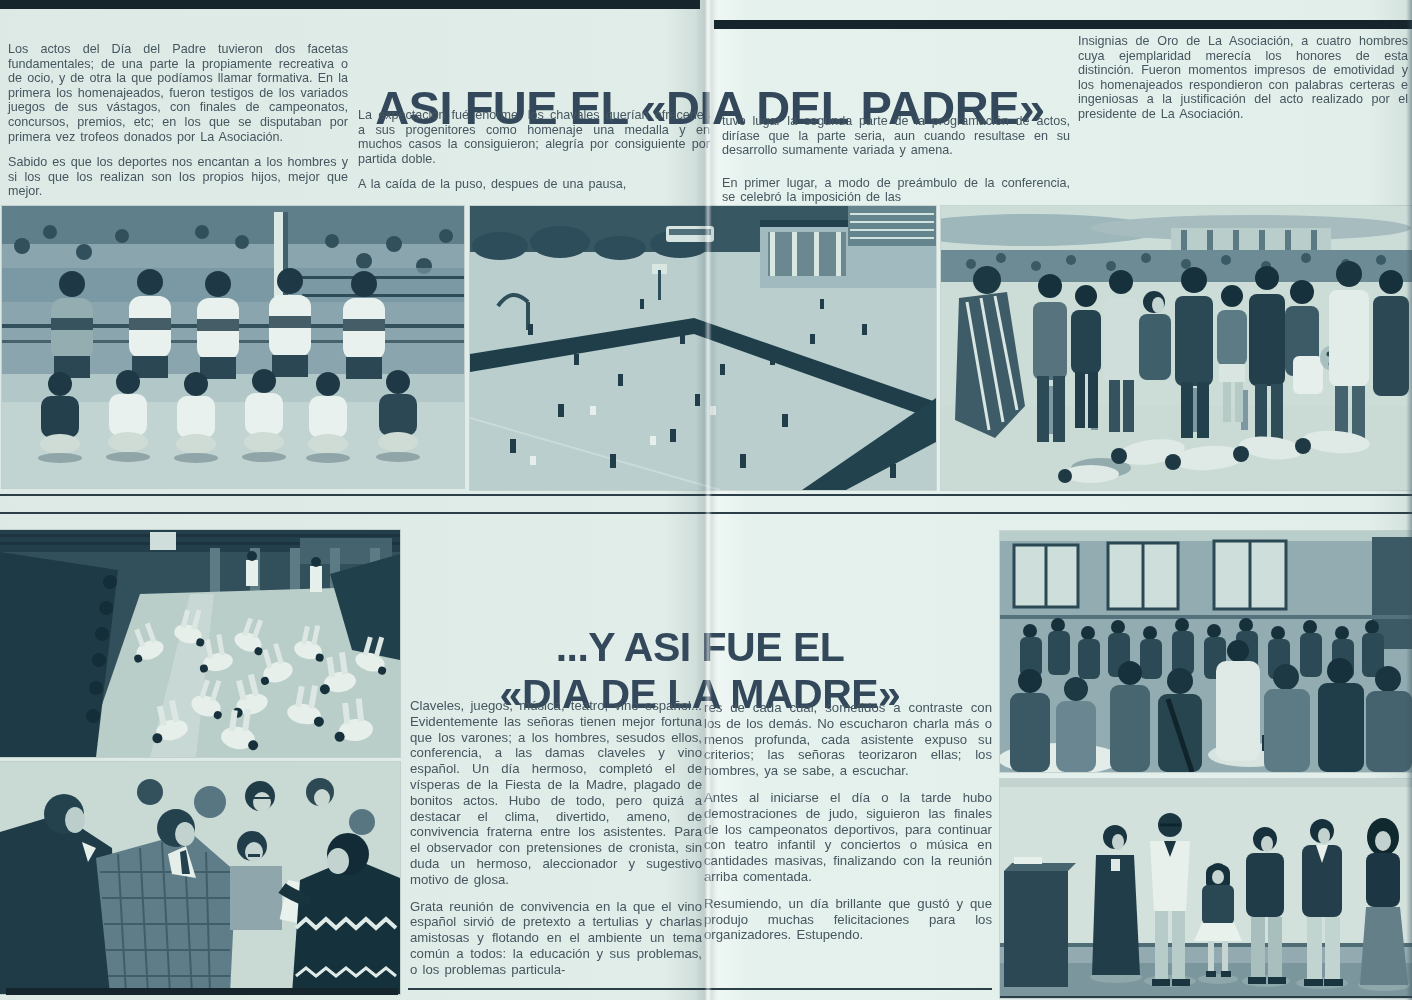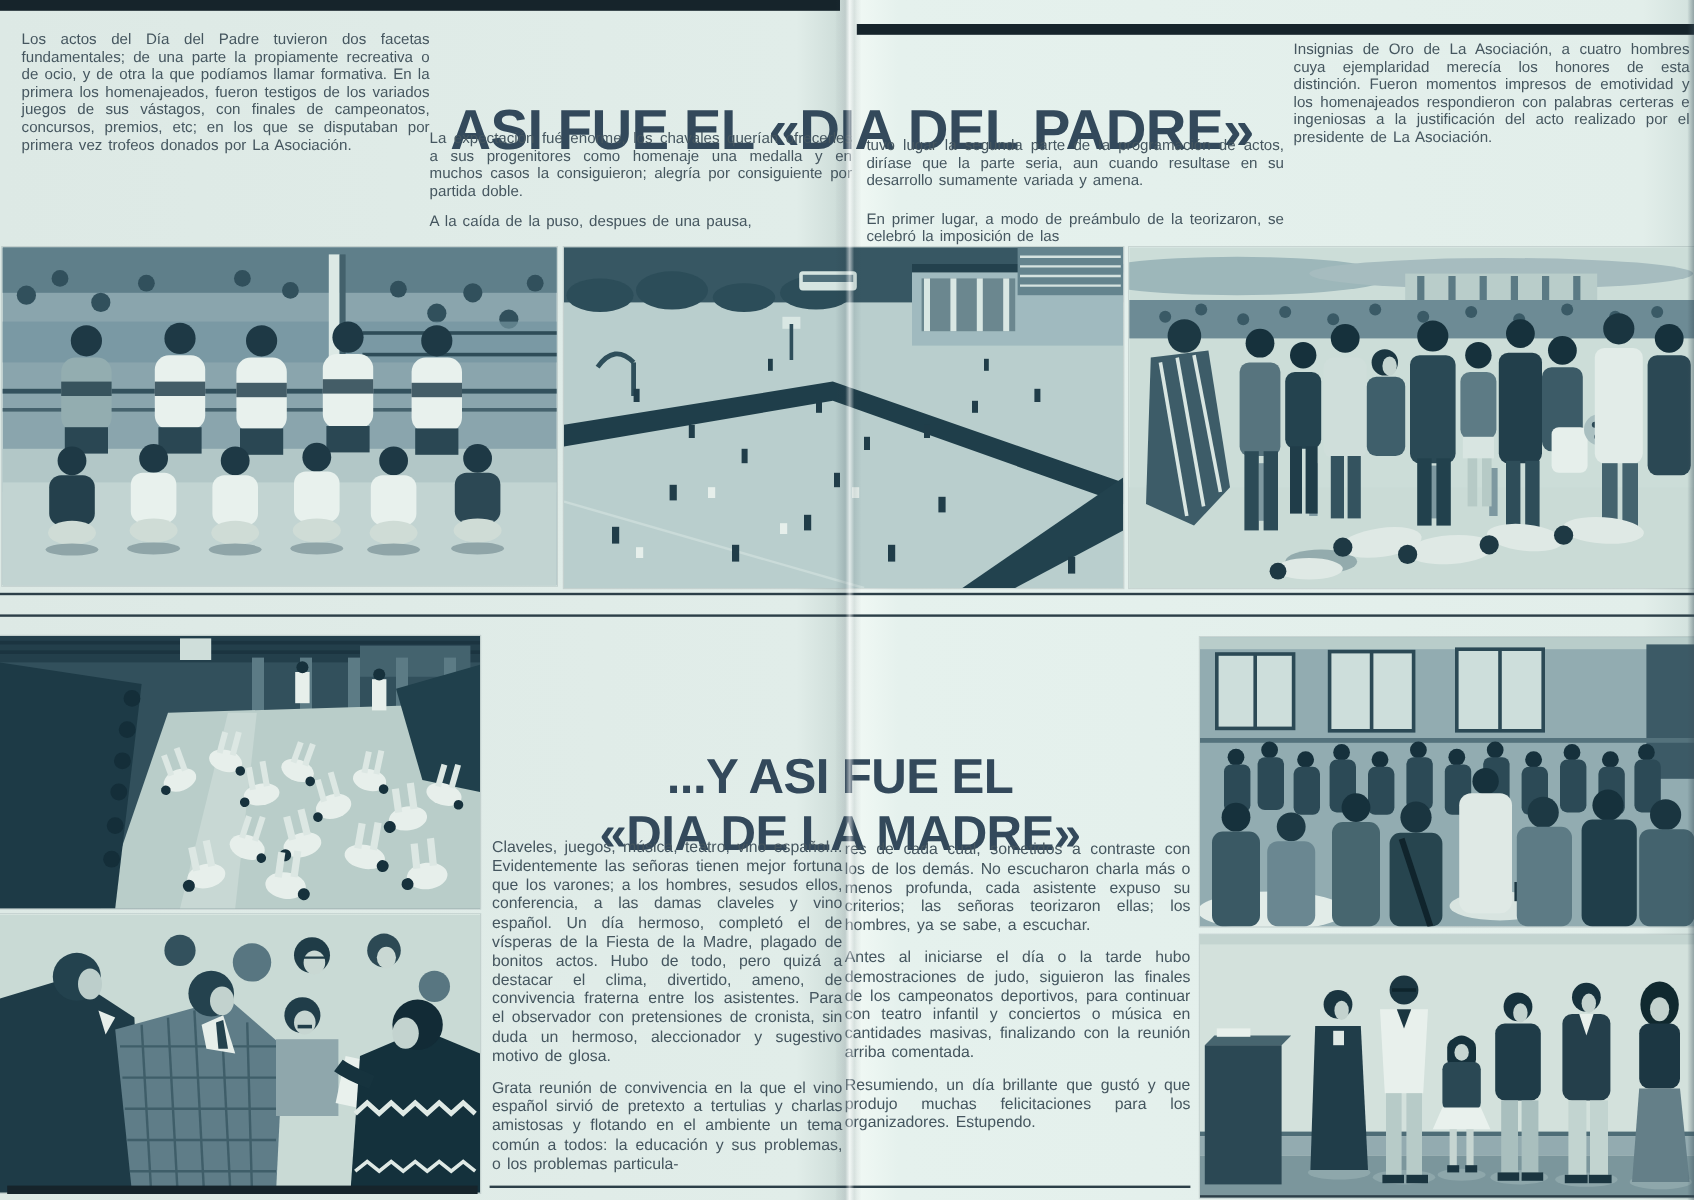--- a/index.html
+++ b/index.html
@@ -27,32 +27,33 @@
 </head>
 <body>
 
 <div class="spread">
 
   <div class="bar" style="left:0;top:0;width:700px;height:9px;"></div>
   <div class="bar" style="left:714px;top:20px;width:698px;height:9px;"></div>
 
   <h1 id="h-padre" class="headline">ASI FUE EL «DIA DEL PADRE»</h1>
 
-  <div class="copy padre-copy" style="left:8px;top:26px;width:340px;margin-left:10px;">
+  <div class="copy padre-copy" style="left:8px;top:42px;width:340px;">
     <p>Los actos del Día del Padre tuvieron dos facetas fundamentales; de una parte la propiamente recreativa o de ocio, y de otra la que podíamos llamar formativa. En la primera los homenajeados, fueron testigos de los variados juegos de sus vástagos, con finales de campeonatos, concursos, premios, etc; en los que se disputaban por primera vez trofeos donados por La Asociación.</p>
+    <p>Sabido es que los deportes nos encantan a los hombres y si los que los realizan son los propios hijos, mejor que mejor.</p>
   </div>
 
   <div class="copy padre-copy" style="left:358px;top:108px;width:352px;">
     <p>La expectación fué enorme, los chavales querían ofrecerles a sus progenitores como homenaje una medalla y en muchos casos la consiguieron; alegría por consiguiente por partida doble.</p>
     <p>A la caída de la puso, despues de una pausa,</p>
   </div>
 
   <div class="copy padre-copy" style="left:722px;top:114px;width:348px;">
     <p style="margin-bottom:18px;">tuvo lugar la segunda parte de la programación de actos, diríase que la parte seria, aun cuando resultase en su desarrollo sumamente variada y amena.</p>
-    <p>En primer lugar, a modo de preámbulo de la teorizaron, se celebró la imposición de las</p>
+    <p>En primer lugar, a modo de preámbulo de la conferencia, se celebró la imposición de las</p>
   </div>
 
   <div class="copy padre-copy" style="left:1078px;top:34px;width:330px;">
     <p>Insignias de Oro de La Asociación, a cuatro hombres cuya ejemplaridad merecía los honores de esta distinción. Fueron momentos impresos de emotividad y los homenajeados respondieron con palabras certeras e ingeniosas a la justificación del acto realizado por el presidente de La Asociación.</p>
   </div>
 
   <div class="photo" style="left:2px;top:206px;width:462px;height:282px;">
     <svg viewBox="0 0 462 282" preserveAspectRatio="none">
       <rect width="462" height="282" fill="#8aa5ad"></rect>
       <rect width="462" height="38" fill="#5f7f8a"></rect>

